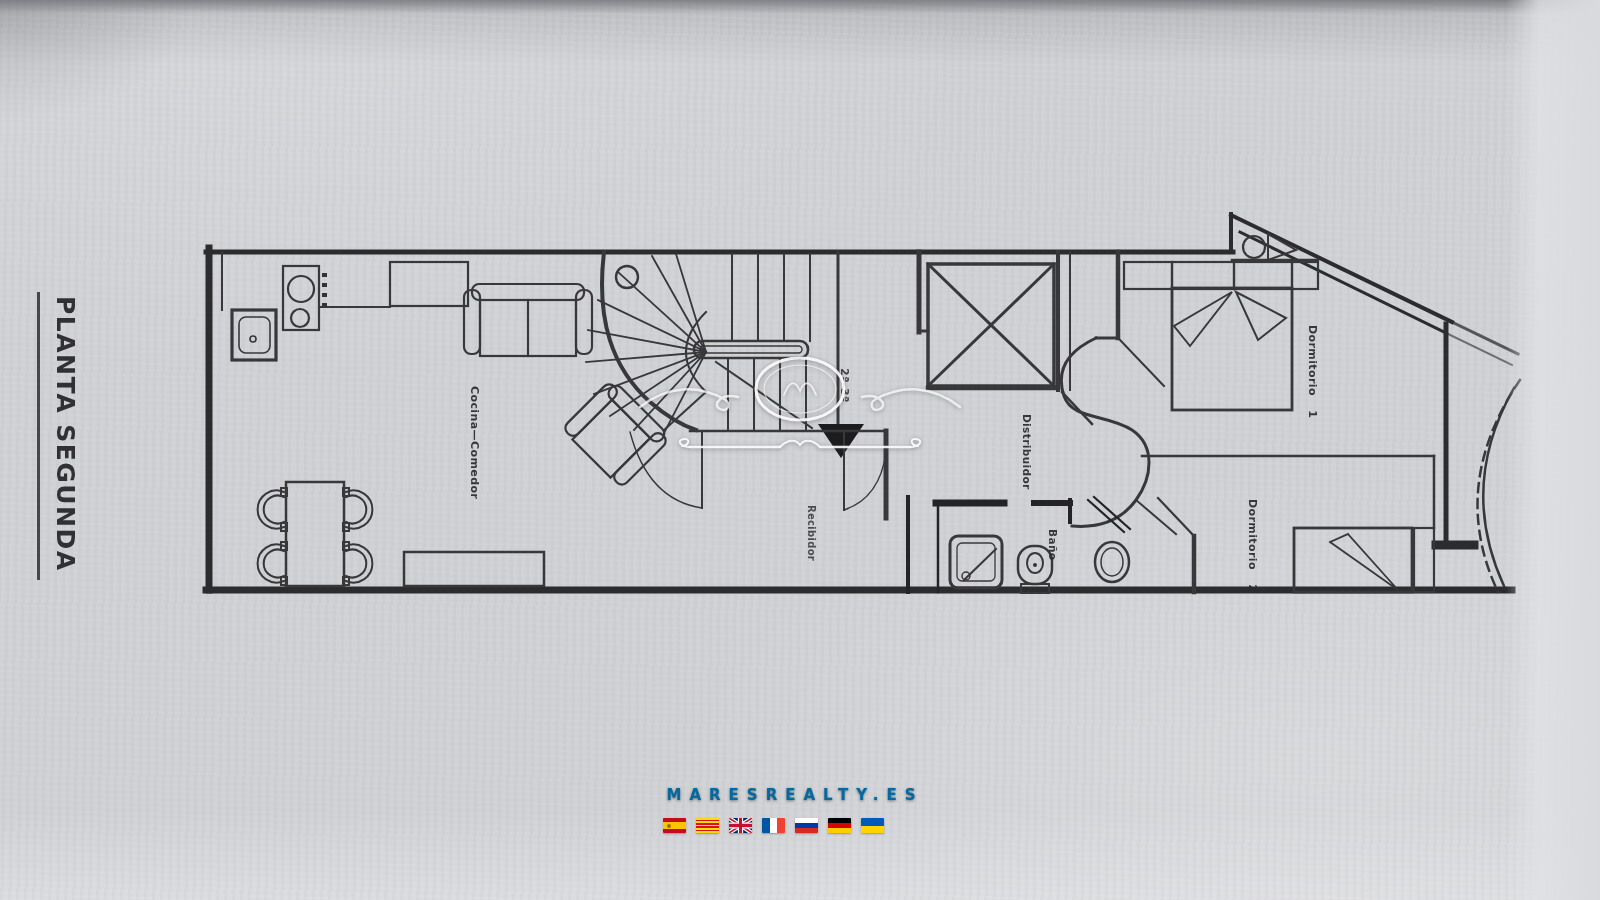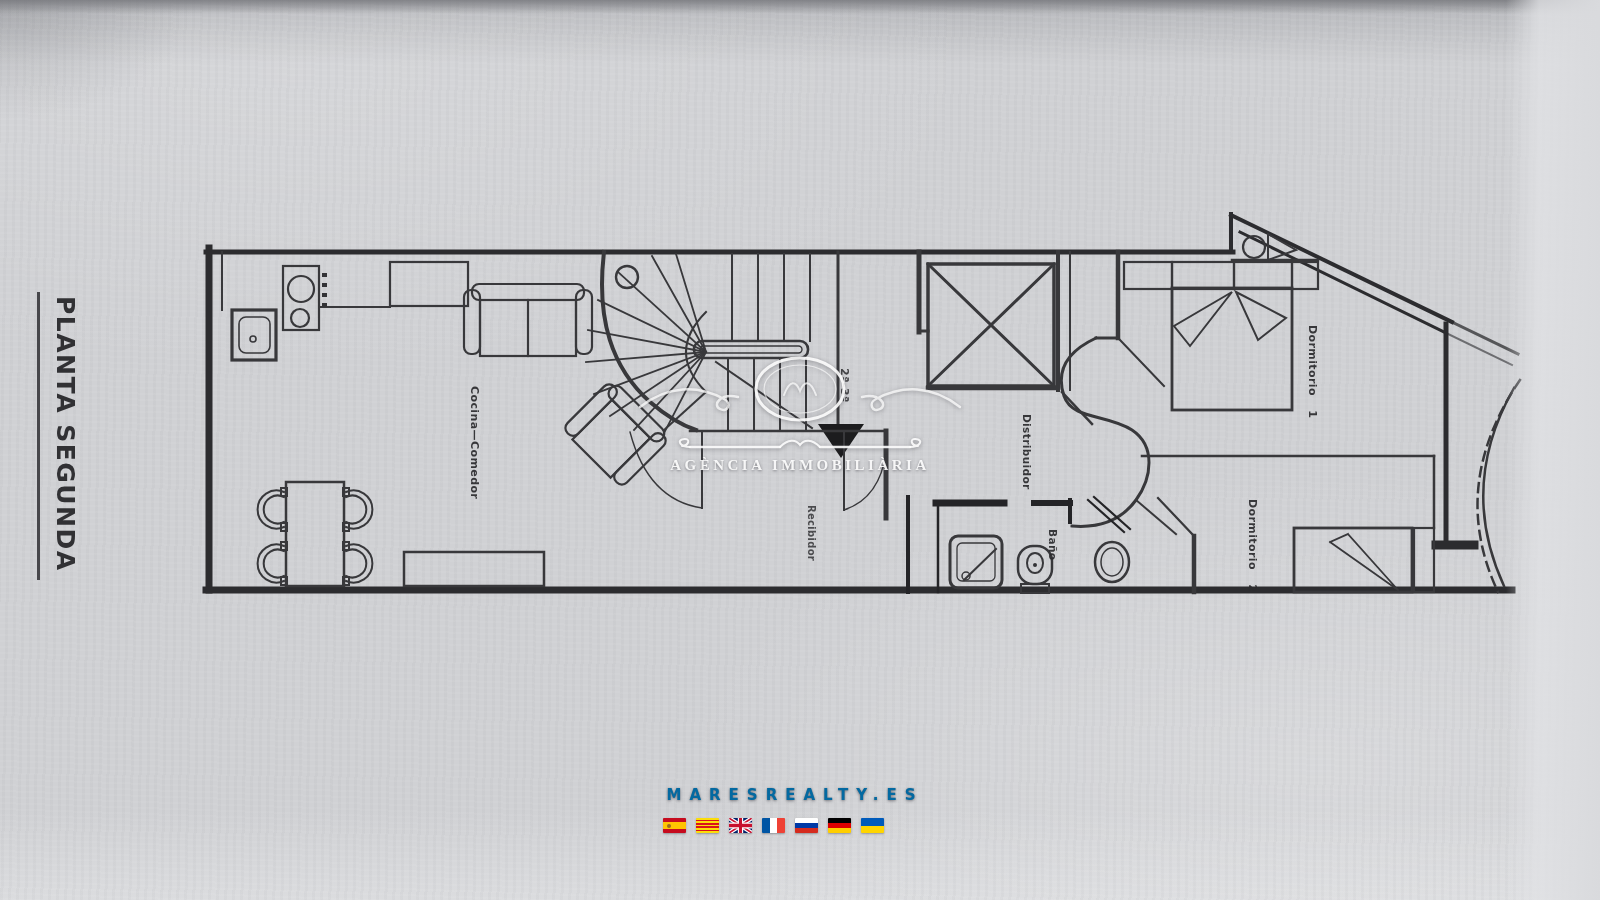--- a/index.html
+++ b/index.html
@@ -294,21 +294,20 @@
     </svg>
   </div>
   <div class="wm-divider">
     <svg class="wm-svg" width="360" height="22" viewBox="0 0 360 22" fill="none" stroke="rgba(253,253,253,.9)" stroke-linecap="round">
       <path d="M70,12 H160 M200,12 H290" stroke-width="2.5"></path>
       <path d="M70,12 C60,12 56,5 64,4 C70,3 70,10 62,11" stroke-width="2"></path>
       <path d="M290,12 C300,12 304,5 296,4 C290,3 290,10 298,11" stroke-width="2"></path>
       <path d="M160,12 C168,4 176,4 180,10 C184,4 192,4 200,12" stroke-width="2"></path>
     </svg>
   </div>
-  <div class="wm-sub">AGÈNCIA IMMOBILIÀRIA</div>
 </div>
 
 <div class="site">MARESREALTY.ES</div>
 <div class="flags">
     <span class="flag" style="display: flex; flex-direction: column;">
       <i style="background: rgb(198, 11, 30); flex: 1 1 0%;"></i>
       <i style="background: rgb(255, 196, 0); flex: 2 1 0%;"></i>
       <i style="background: rgb(198, 11, 30); flex: 1 1 0%;"></i>
       <b class="flag-emblem"></b>
     </span>

